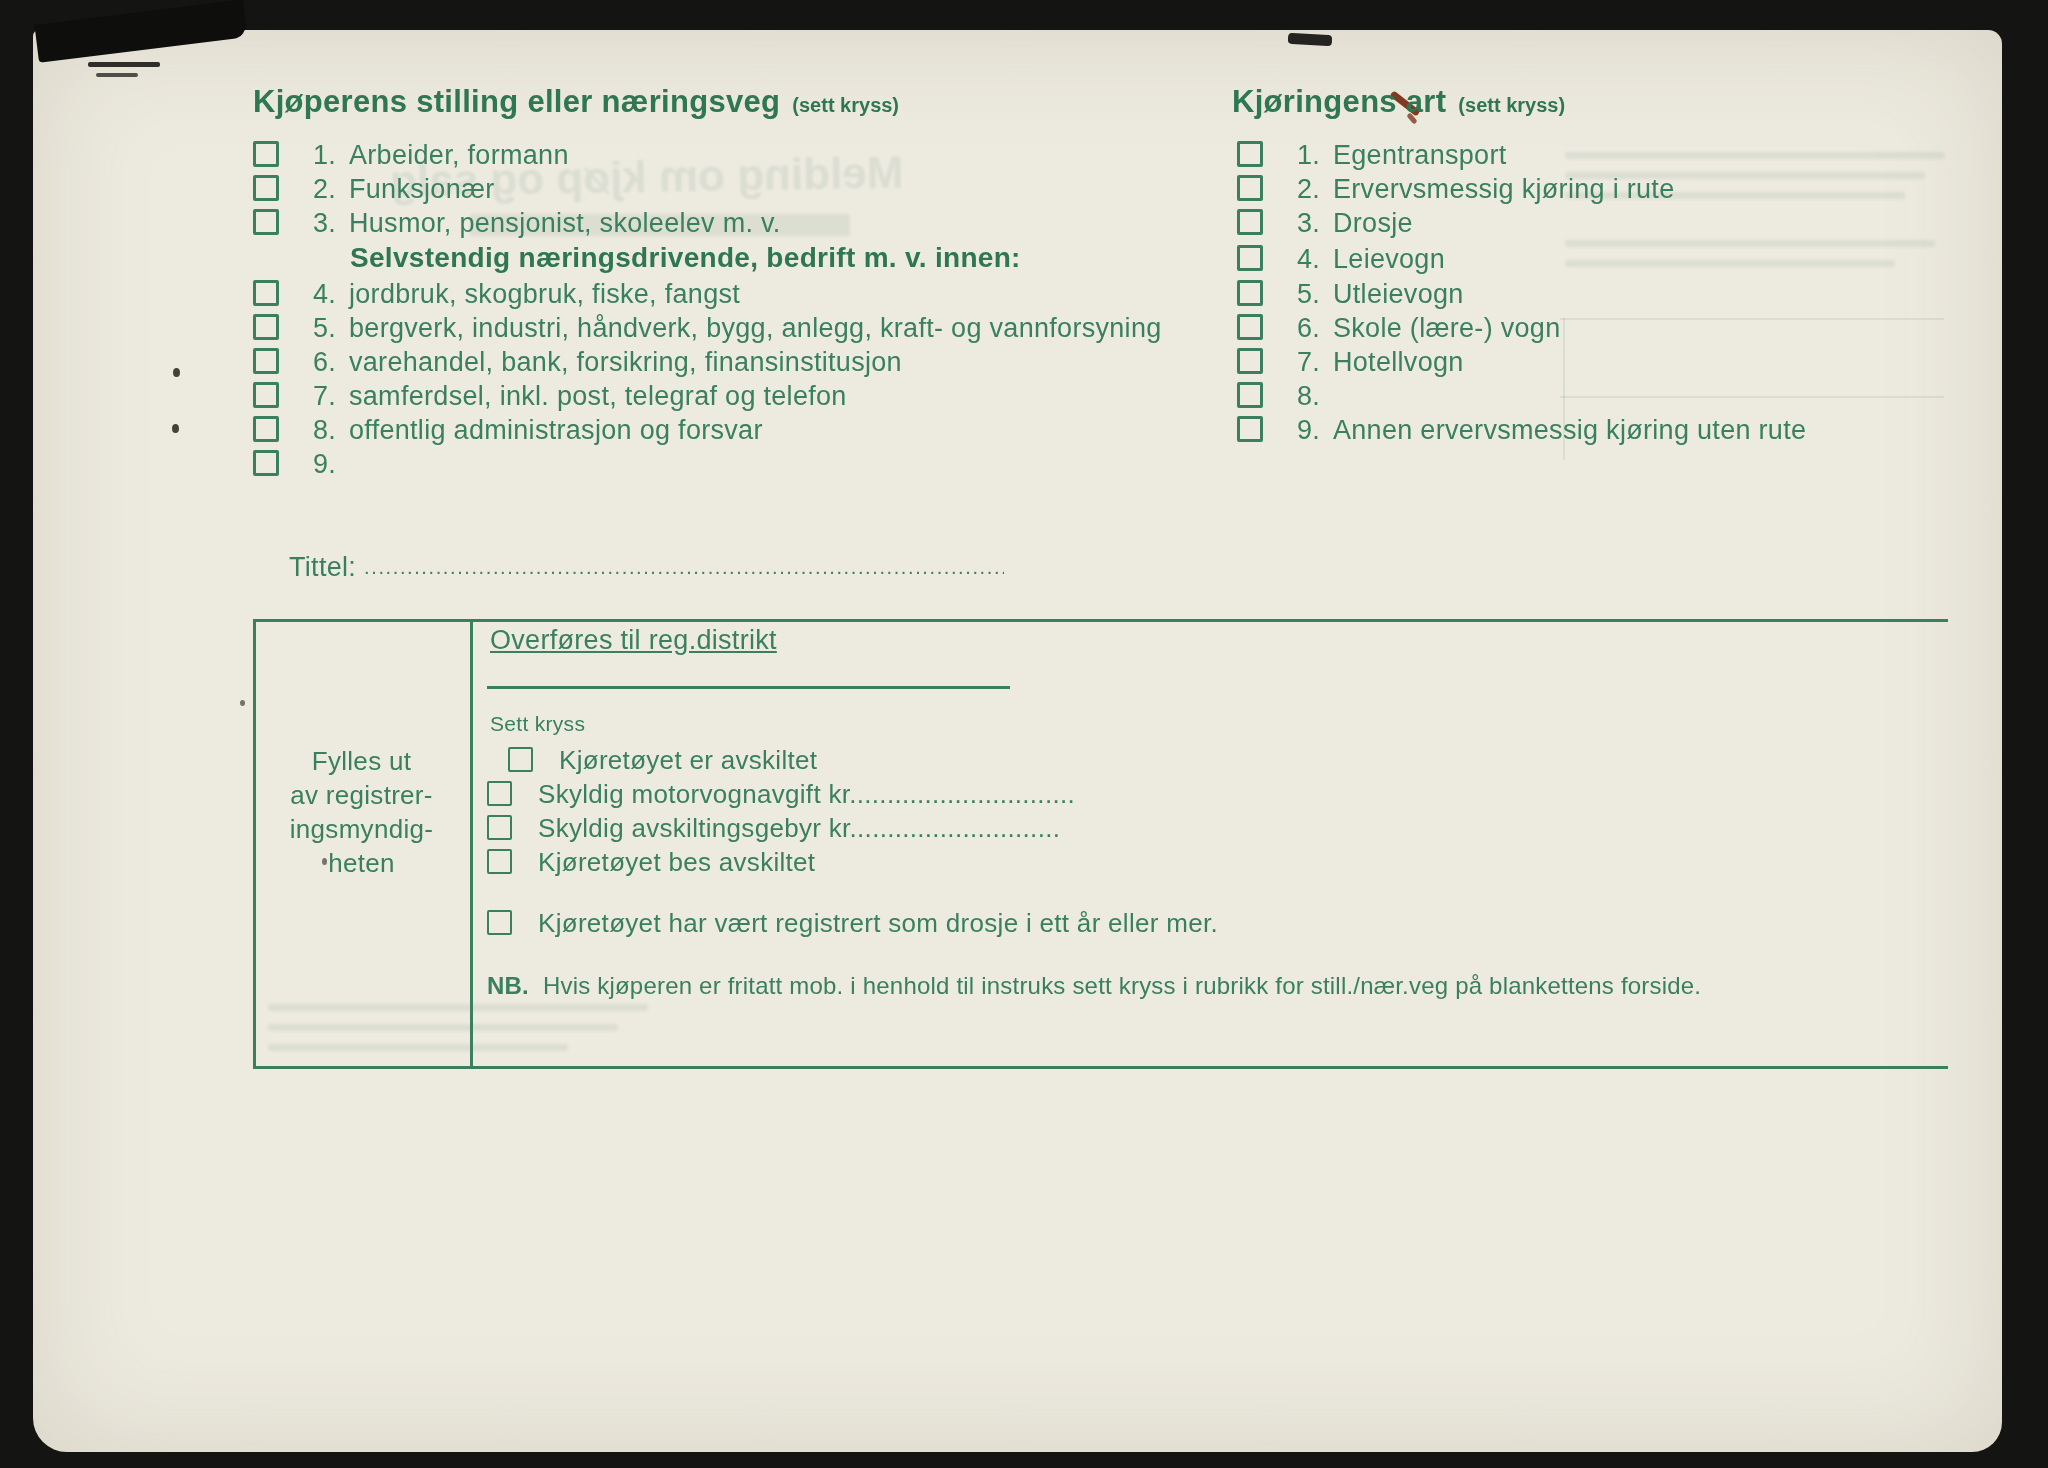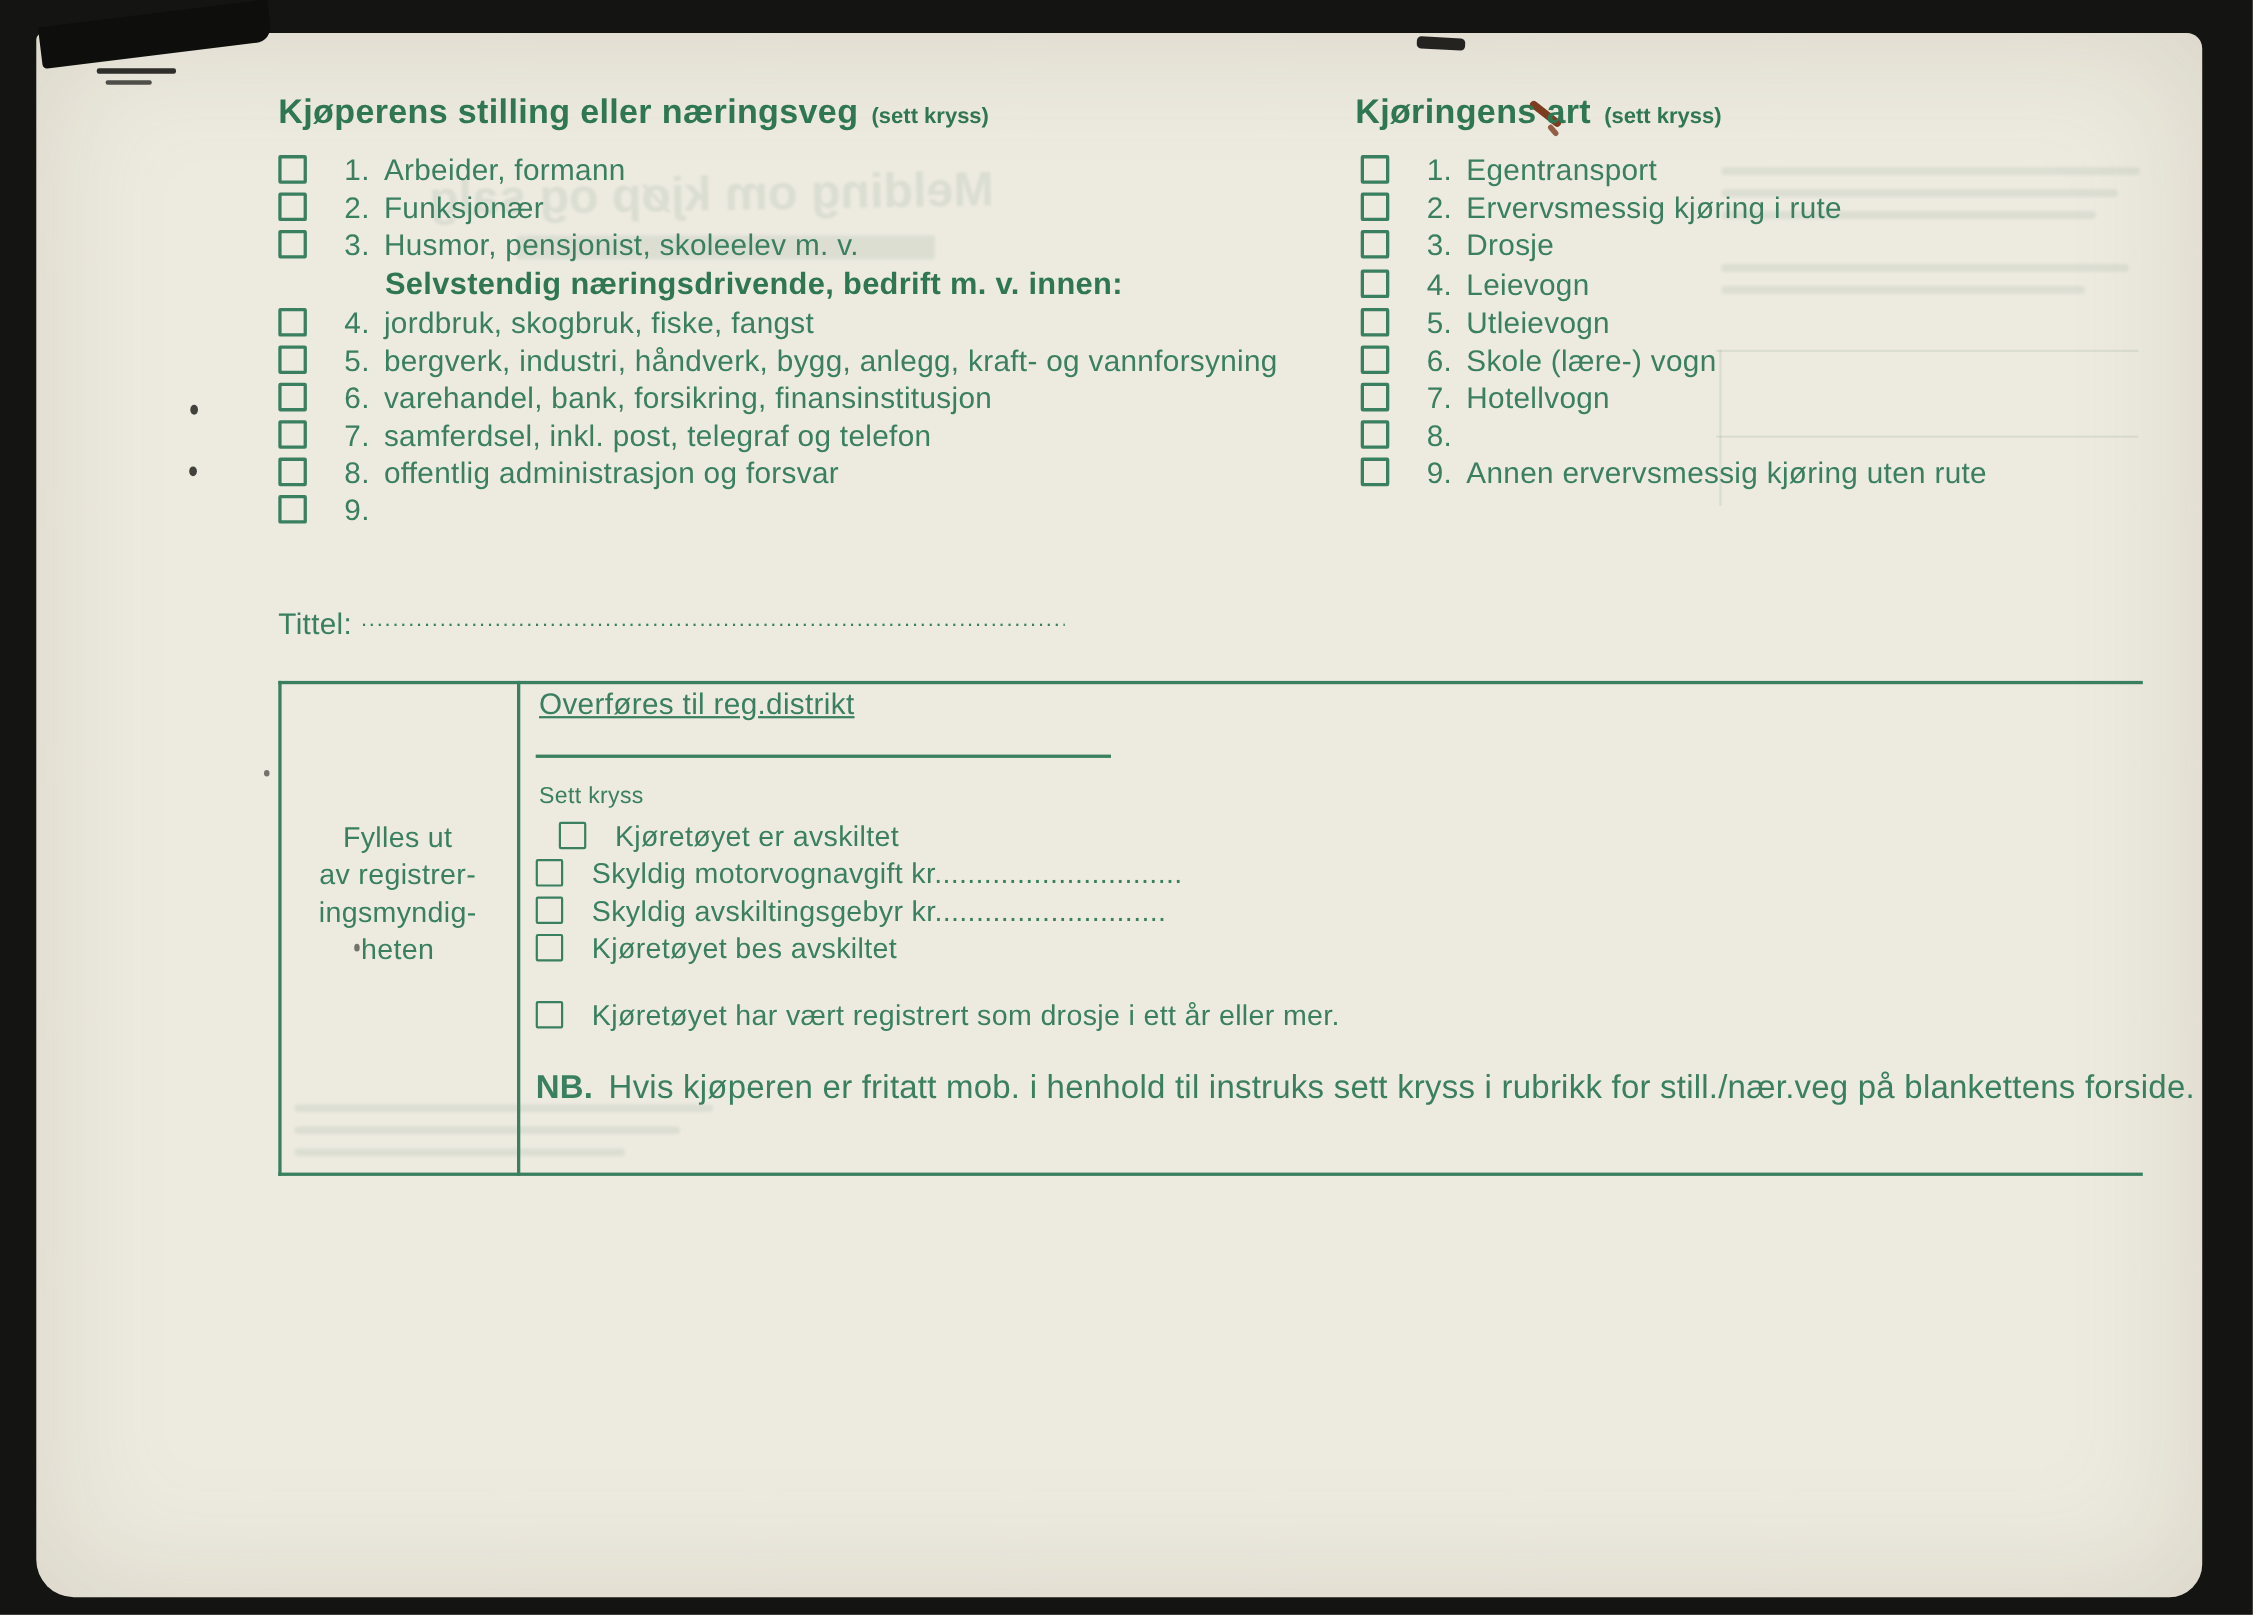--- a/index.html
+++ b/index.html
@@ -17,29 +17,29 @@
   .abs{position:absolute;}
   .row{position:absolute;display:flex;align-items:flex-start;white-space:nowrap;}
   .cb{width:26px;height:26px;border:3px solid var(--ink);border-radius:2px;flex:none;margin-top:2px;background:transparent;}
   .cb-sm{width:25px;height:25px;border:2.5px solid var(--ink);border-radius:2px;flex:none;margin-top:2px;background:transparent;}
   .num{margin-left:34px;width:36px;font-size:27px;line-height:32px;letter-spacing:.3px;}
   .lbl{font-size:27px;line-height:32px;letter-spacing:.3px;}
   .section-title{position:absolute;display:flex;align-items:baseline;white-space:nowrap;color:var(--ink-strong);}
   .section-title .main{font-size:31px;font-weight:bold;letter-spacing:.3px;}
   .section-title .suffix{font-size:20px;font-weight:bold;margin-left:12px;}
   .subheading{position:absolute;font-size:28px;font-weight:bold;letter-spacing:.3px;color:var(--ink-strong);white-space:nowrap;}
-  .tittel-row{position:absolute;display:flex;align-items:flex-start;white-space:nowrap;}
+  .tittel-row{position:absolute;display:flex;align-items:center;white-space:nowrap;margin-left:36px;}
   .tittel-label{font-size:27px;letter-spacing:.3px;}
   .dots{font-size:20px;letter-spacing:1.6px;margin-left:8px;overflow:hidden;max-width:640px;display:inline-block;}
   .hline{position:absolute;background:var(--ink);height:3px;}
   .vline{position:absolute;background:var(--ink);width:3px;}
   .side-label{position:absolute;left:253px;width:217px;text-align:center;font-size:26px;line-height:34px;letter-spacing:.3px;}
   .admin-lbl{font-size:26px;line-height:31px;letter-spacing:.3px;margin-left:26px;}
   .small-note{position:absolute;font-size:21px;letter-spacing:.3px;}
-  .nb{position:absolute;font-size:30px;letter-spacing:.2px;white-space:nowrap;}
+  .nb{position:absolute;font-size:24px;letter-spacing:.2px;white-space:nowrap;}
   .nb b{font-weight:bold;margin-right:14px;}
   .ghost{position:absolute;transform:scaleX(-1) rotate(1deg);filter:blur(1.2px);opacity:.11;color:#4c7d63;font-weight:bold;white-space:nowrap;}
   .ghost-bar{position:absolute;background:#4c7d63;opacity:.10;filter:blur(1.5px);border-radius:3px;}
   .faint-line{position:absolute;background:#6b8f7b;opacity:.14;}
   .speck{position:absolute;background:#23251f;border-radius:50%;opacity:.85;}
   .scan-wedge{position:absolute;background:#0e0e0c;}
   .pen-mark{position:absolute;background:var(--pen-mark);border-radius:4px;}
 </style>
 </head>
 <body>

